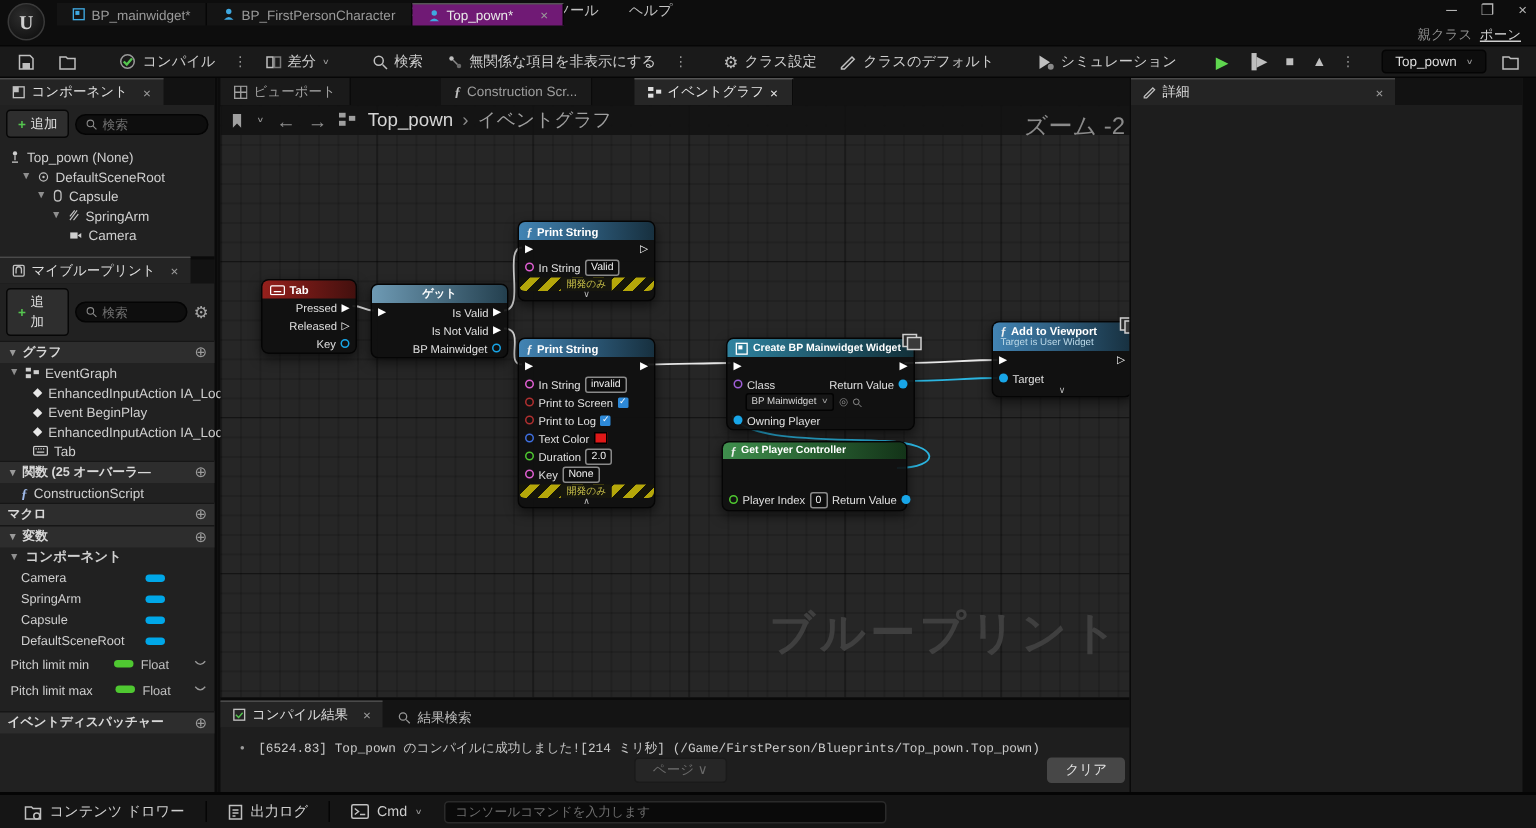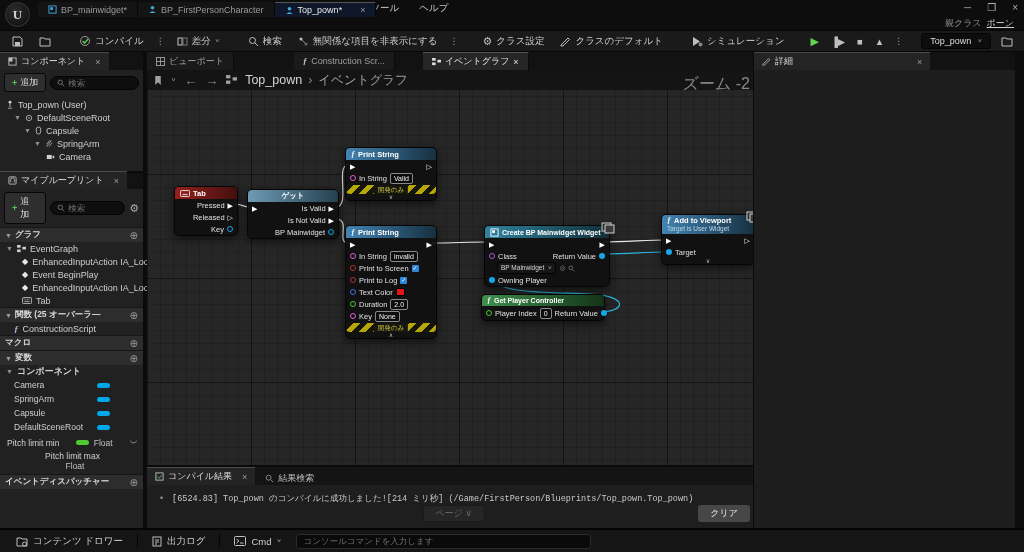--- a/index.html
+++ b/index.html
@@ -10,21 +10,21 @@
   
   #titlebar { position:absolute; left:0; top:0; width:1024px; height:30px; background:#0d0d0d; }
   #logo { position:absolute; left:5px; top:2px; width:25px; height:25px; border-radius:50%;
     background:radial-gradient(circle at 40% 35%,#2e2e2e,#0a0a0a); border:1px solid #3a3a3a;
     color:#cfcfcf; font:bold 13px "Liberation Serif",serif; text-align:center; line-height:24px; }
   #menubar { position:absolute; left:38px; top:0; height:15px; display:flex; gap:2px; align-items:center; }
   #menubar .menu { padding:0 9px; font-size:9.5px; color:#c3c3c3; line-height:15px; }
   #assettabs { position:absolute; left:38px; top:2px; height:15px; display:flex; align-items:flex-end; }
   .atab { display:flex; align-items:center; gap:4px; height:15px; padding:0 10px; font-size:9px;
     color:#9a9a9a; background:#141414; border-right:1px solid #060606; }
-  .atab.active { background:#0f172a; color:#e8e8e8; border-top:1px solid #555; }
+  .atab.active { background:#701a75; color:#e8e8e8; border-top:1px solid #555; }
   .atab .ticon { width:9px; height:9px; }
   .atab .tclose { margin-left:14px; color:#9a9a9a; font-size:9px; }
   #wincontrols { position:absolute; right:6px; top:2px; display:flex; gap:16px; color:#b5b5b5; font-size:10px; }
   #parentclass { position:absolute; right:10px; top:17px; font-size:9px; color:#8f8f8f; }
   #parentclass b { color:#cfcfcf; font-weight:normal; text-decoration:underline; margin-left:5px; }
 
   
   #toolbar { position:absolute; left:0; top:30px; width:1024px; height:22px; background:#1a1a1a;
     border-top:1px solid #060606; border-bottom:1px solid #060606; display:flex; align-items:center; padding:0 6px; gap:4px; }
   .tbtn { display:flex; align-items:center; gap:4px; padding:4px 6px; border-radius:3px; color:#cfcfcf; font-size:9.5px; white-space:nowrap; }
@@ -308,21 +308,21 @@
         </svg>
       <input placeholder="検索" style="">
     </span>
   </div>
   <div style="padding:3px 0 8px;">
     <div class="trow" style="padding-left:6px;">
       <svg width="8" height="9" viewBox="0 0 10 10">
           <circle cx="5" cy="2.2" r="1.8" fill="#cfcfcf"></circle>
           <path d="M4.5 4 h1 v4 h-1 z M2.5 9 h5 v1 h-5 z" fill="#cfcfcf"></path>
         </svg>
-      <span>Top_pown (User)</span>
+      <span>Top_pown (None)</span>
     </div>
     <div class="trow" style="padding-left:14px;">
       <span class="arr">▼</span>
       <svg width="8" height="8" viewBox="0 0 10 10">
           <circle cx="5" cy="5" r="3.4" fill="none" stroke="#bfbfbf"></circle>
           <circle cx="5" cy="5" r="1" fill="#bfbfbf"></circle>
         </svg>
       <span>DefaultSceneRoot</span>
     </div>
     <div class="trow" style="padding-left:24px;">
@@ -448,21 +448,21 @@
     <span class="pill blue" style="margin-right:28px;"></span>
   </div>
   <div class="vrow" style="padding-left:7px;height:17px;text-align:right;">
     <span>Pitch limit min</span>
     <span class="pill green"></span>
     <span class="vtype">Float</span>
     <svg class="eyeicon" width="9" height="5" viewBox="0 0 10 6">
         <path d="M1 1 Q5 6 9 1" fill="none" stroke="#9a9a9a"></path>
       </svg>
   </div>
-  <div class="vrow" style="padding-left:7px;height:17px;flex-direction:column;">
+  <div class="vrow" style="padding-left:7px;height:17px;">
     <span>Pitch limit max</span>
     <span class="pill green"></span>
     <span class="vtype">Float</span>
     <svg class="eyeicon" width="9" height="5" viewBox="0 0 10 6">
         <path d="M1 1 Q5 6 9 1" fill="none" stroke="#9a9a9a"></path>
       </svg>
   </div>
 
   <div class="shdr" style="margin-top:6px;">
     <span>イベントディスパッチャー</span>
@@ -508,20 +508,21 @@
           <rect x="6" y="2" width="4" height="3" fill="#9f9f9f"></rect>
           <rect x="0" y="5" width="4" height="3" fill="#9f9f9f"></rect>
         </svg>
       <span id="breadcrumb">
         <span class="bc1">Top_pown</span>
         <span class="sep">›</span>
         <span class="bc2">イベントグラフ</span>
       </span>
     </div>
     <span id="zoomlabel">ズーム -2</span>
+    <span id="watermark">ブループリント</span>
 
     <svg width="613" height="395" style="position:absolute;left:0;top:0;pointer-events:none;">
       <path d="M88,134 C95,134 96,137 102,137" stroke="#e8e8e8" stroke-width="1.2" fill="none"></path>
       <path d="M189,137 C204,137 188,95 201,95" stroke="#e8e8e8" stroke-width="1.2" fill="none"></path>
       <path d="M189,149 C204,149 189,173 201,173" stroke="#e8e8e8" stroke-width="1.2" fill="none"></path>
       <path d="M285,173 C306,173 321,172 340,172" stroke="#e8e8e8" stroke-width="1.2" fill="none"></path>
       <path d="M456,172 C479,172 499,170 518,170" stroke="#e8e8e8" stroke-width="1.2" fill="none"></path>
       <path d="M456,184 C481,184 499,182 518,182" stroke="#2bb5e0" stroke-width="1.2" fill="none"></path>
       <path d="M451,242 C480,242 482,226 443,224 C398,222 352,224 341,207" stroke="#2bb5e0" stroke-width="1.2" fill="none"></path>
     </svg>
@@ -675,21 +676,21 @@
           <span class="pin fill-blue"></span>
           <span>Owning Player</span>
         </div>
     </div>
 
     <div class="node" style="left:334px;top:224px;width:124px;">
       <div class="nhdr hdr-green" style="height:11px;">
         <span class="fico">ƒ</span>
         <span style="font-size:7px;">Get Player Controller</span>
       </div>
-      <div class="prow spread" style="height:14px;">
+      <div class="prow spread" style="height:14px;margin-top:20px;">
         <span style="display:flex;align-items:center;gap:3px;">
             <span class="pin greenf"></span>
             <span>Player Index</span>
             <span class="vbox">0</span>
           </span>
         <span style="display:flex;align-items:center;gap:3px;">
             <span>Return Value</span>
             <span class="pin fill-blue"></span>
           </span>
       </div>

